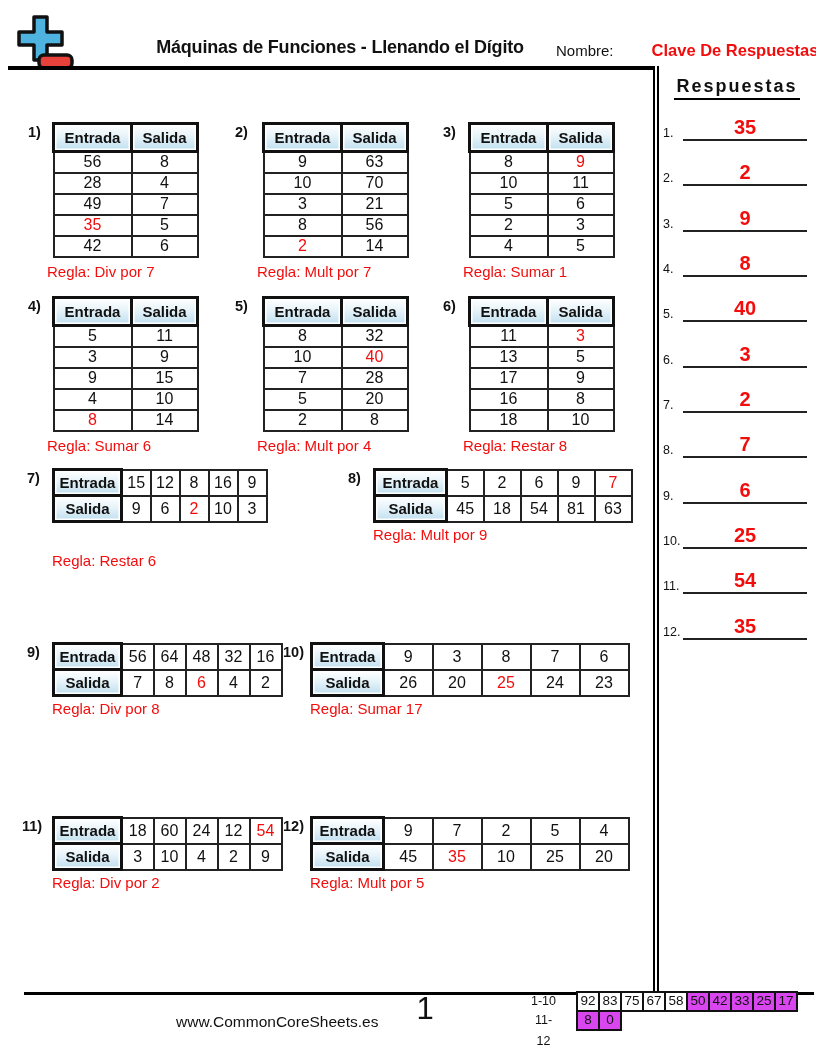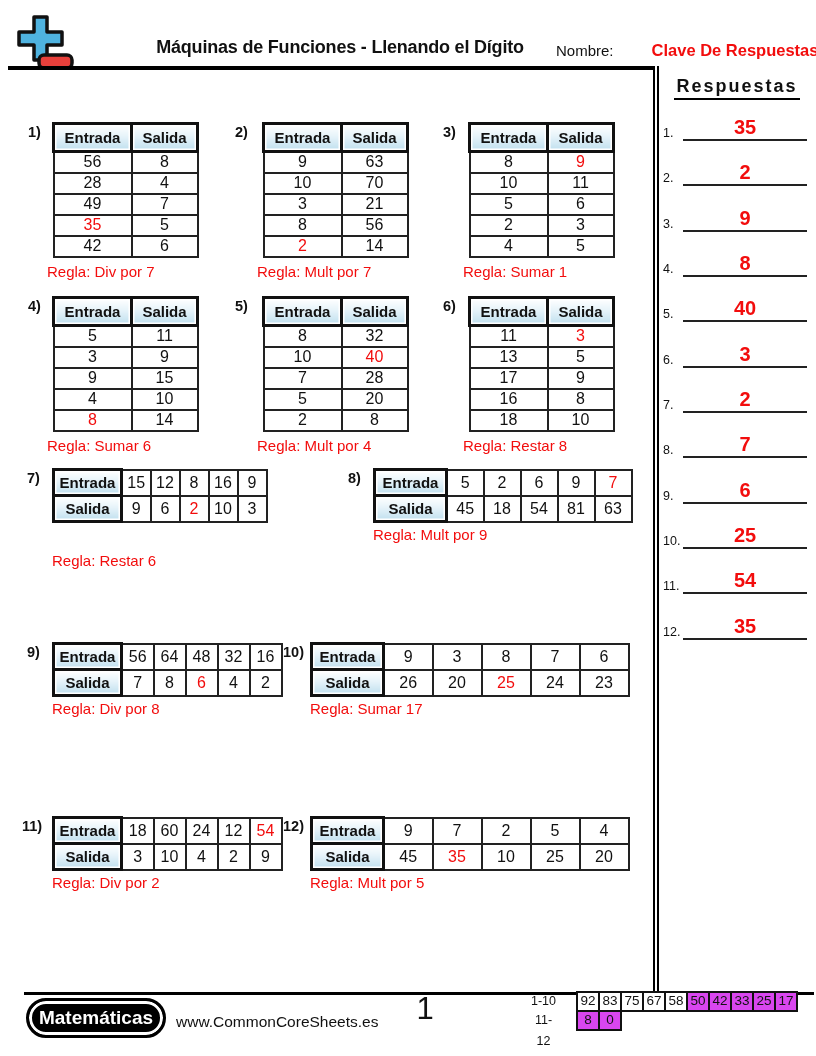--- a/index.html
+++ b/index.html
@@ -455,21 +455,20 @@
             <td style="width:49px">10</td>
             <td style="width:49px">25</td>
             <td style="width:49px">20</td>
           </tr>
         </tbody>
       </table>
       <div class="regla" style="left: 310px; width: 323px; top: 874px;">Regla: Mult por 5</div>
     </div>
 
   <div class="footer-rule"></div>
-  <div class="brand-pill">Matemáticas</div>
   <div class="site-url">www.CommonCoreSheets.es</div>
   <div class="page-num">1</div>
   <div class="score" id="score-table">
       <div class="score-row">
         <span class="score-label">1-10</span>
         <span class="score-cell">92</span>
         <span class="score-cell">83</span>
         <span class="score-cell">75</span>
         <span class="score-cell">67</span>
         <span class="score-cell">58</span>

